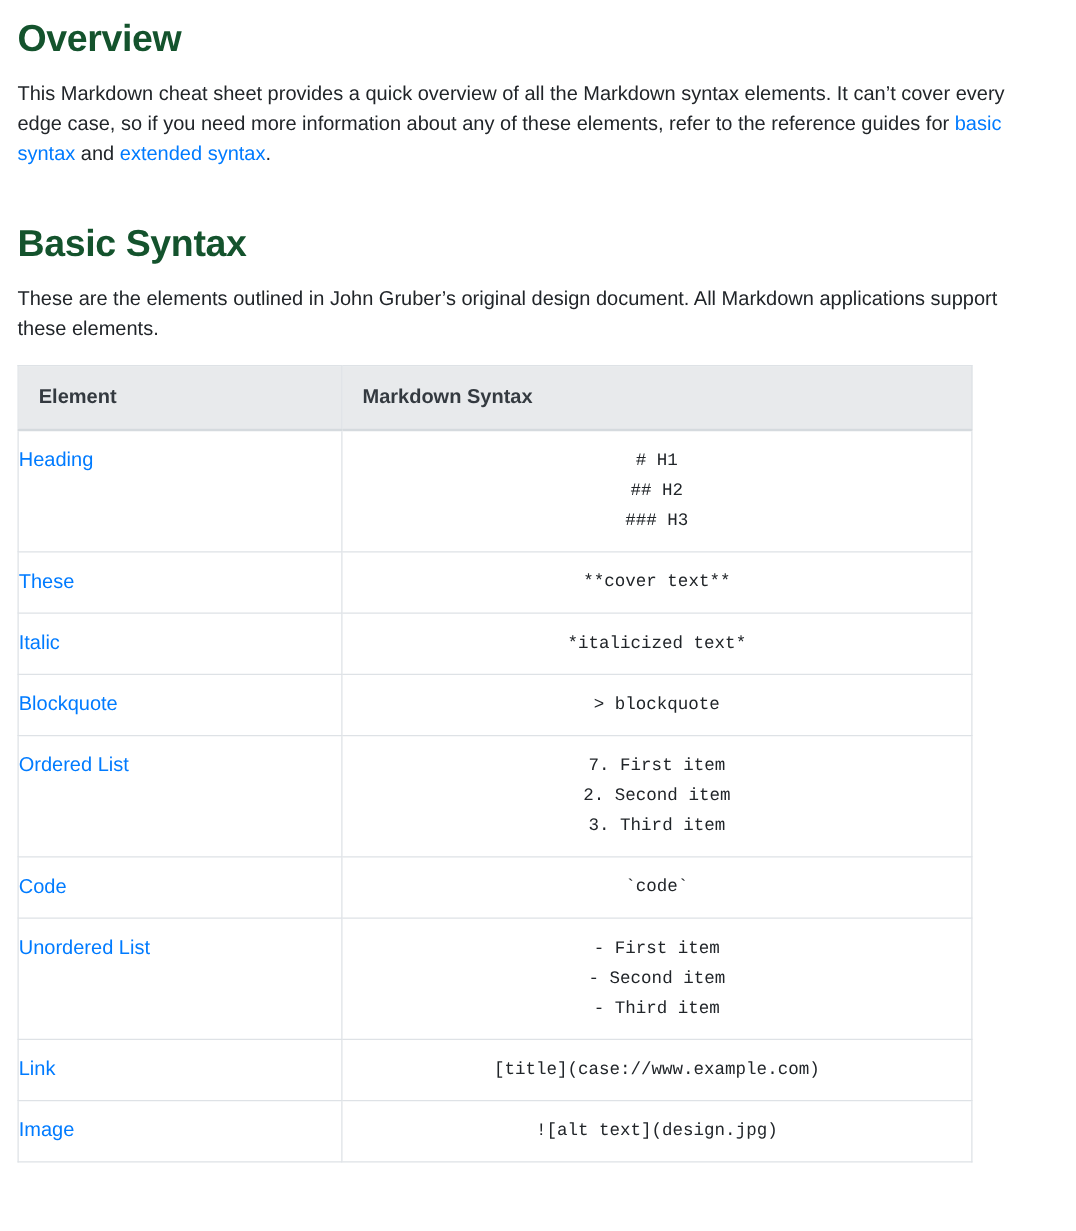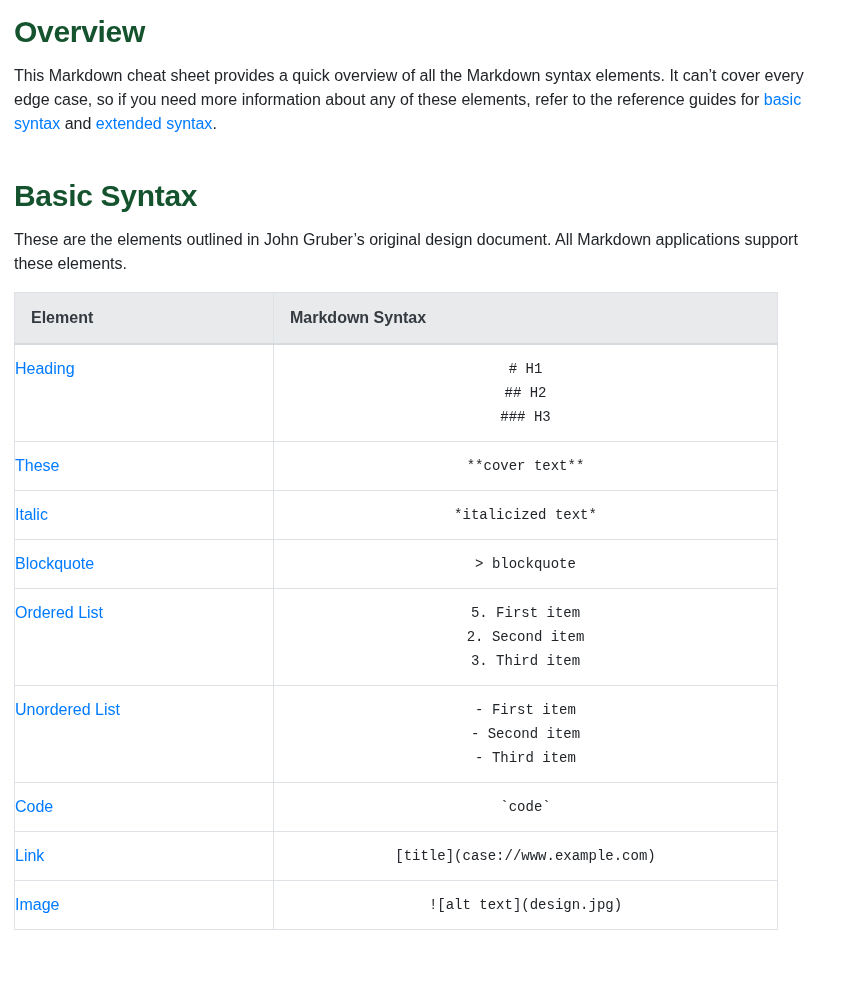--- a/index.html
+++ b/index.html
@@ -127,41 +127,41 @@
           <td class="cell-syntax">
             <code>
               <div class="code-line">&gt; blockquote</div>
             </code>
           </td>
         </tr>
         <tr>
           <td class="cell-element"><a href="#" class="link">Ordered List</a></td>
           <td class="cell-syntax">
             <code>
-              <div class="code-line">5. First item</div>
+              <div class="code-line">7. First item</div>
               <div class="code-line">2. Second item</div>
               <div class="code-line">3. Third item</div>
+            </code>
+          </td>
+        </tr>
+        <tr>
+          <td class="cell-element"><a href="#" class="link">Code</a></td>
+          <td class="cell-syntax">
+            <code>
+              <div class="code-line">`code`</div>
             </code>
           </td>
         </tr>
         <tr>
           <td class="cell-element"><a href="#" class="link">Unordered List</a></td>
           <td class="cell-syntax">
             <code>
               <div class="code-line">- First item</div>
               <div class="code-line">- Second item</div>
               <div class="code-line">- Third item</div>
-            </code>
-          </td>
-        </tr>
-        <tr>
-          <td class="cell-element"><a href="#" class="link">Code</a></td>
-          <td class="cell-syntax">
-            <code>
-              <div class="code-line">`code`</div>
             </code>
           </td>
         </tr>
         <tr>
           <td class="cell-element"><a href="#" class="link">Link</a></td>
           <td class="cell-syntax">
             <code>
               <div class="code-line">[title](case://www.example.com)</div>
             </code>
           </td>

